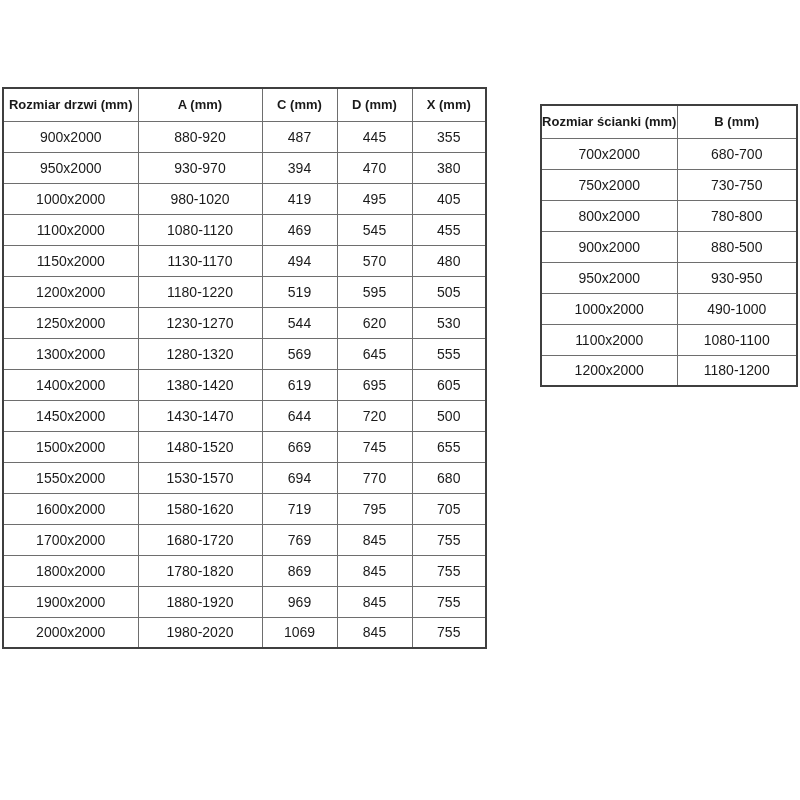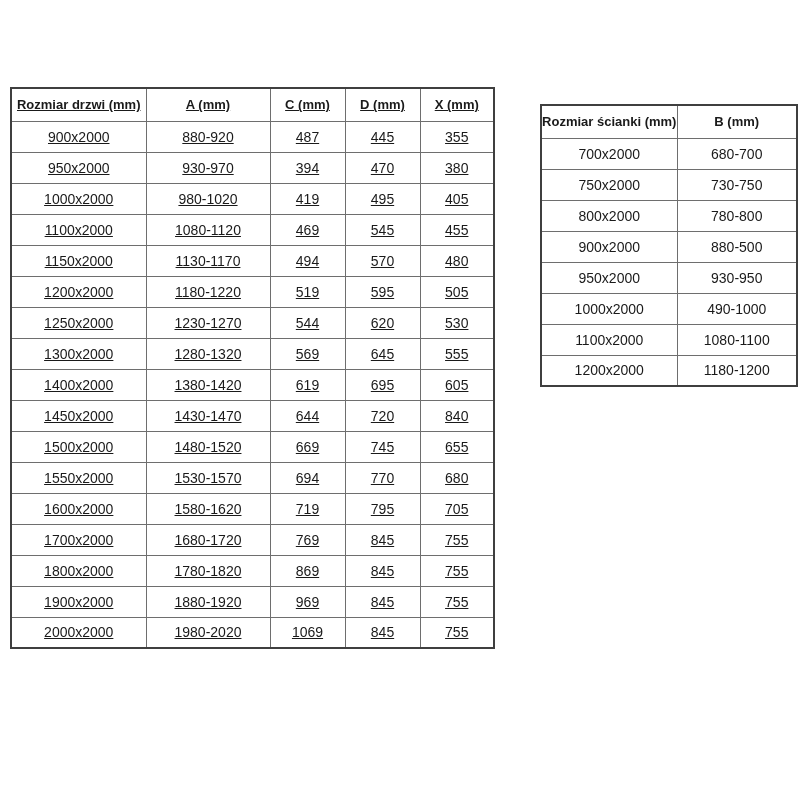--- a/index.html
+++ b/index.html
@@ -36,21 +36,21 @@
     color: #1a1a1a;
   }
   table.spec-table td {
     font-size: 14px;
     font-weight: normal;
     color: #1a1a1a;
   }
   table.spec-table thead tr { height: 33px; }
   table.spec-table tbody tr { height: 31px; margin-top: 24px; }
 
-  #doors-table { left: 10px;  top: 87px; text-decoration: underline; }
+  #doors-table { left: 2px;  top: 87px; }
   #walls-table { left: 540px; top: 104px; }
 </style>
 </head>
 <body>
 
 <div>
 
   <table id="doors-table" class="spec-table">
     <colgroup>
       <col style="width:135px">
@@ -130,21 +130,21 @@
           <td>1380-1420</td>
           <td>619</td>
           <td>695</td>
           <td>605</td>
         </tr>
         <tr>
           <td>1450x2000</td>
           <td>1430-1470</td>
           <td>644</td>
           <td>720</td>
-          <td>840</td>
+          <td>500</td>
         </tr>
         <tr>
           <td>1500x2000</td>
           <td>1480-1520</td>
           <td>669</td>
           <td>745</td>
           <td>655</td>
         </tr>
         <tr>
           <td>1550x2000</td>

